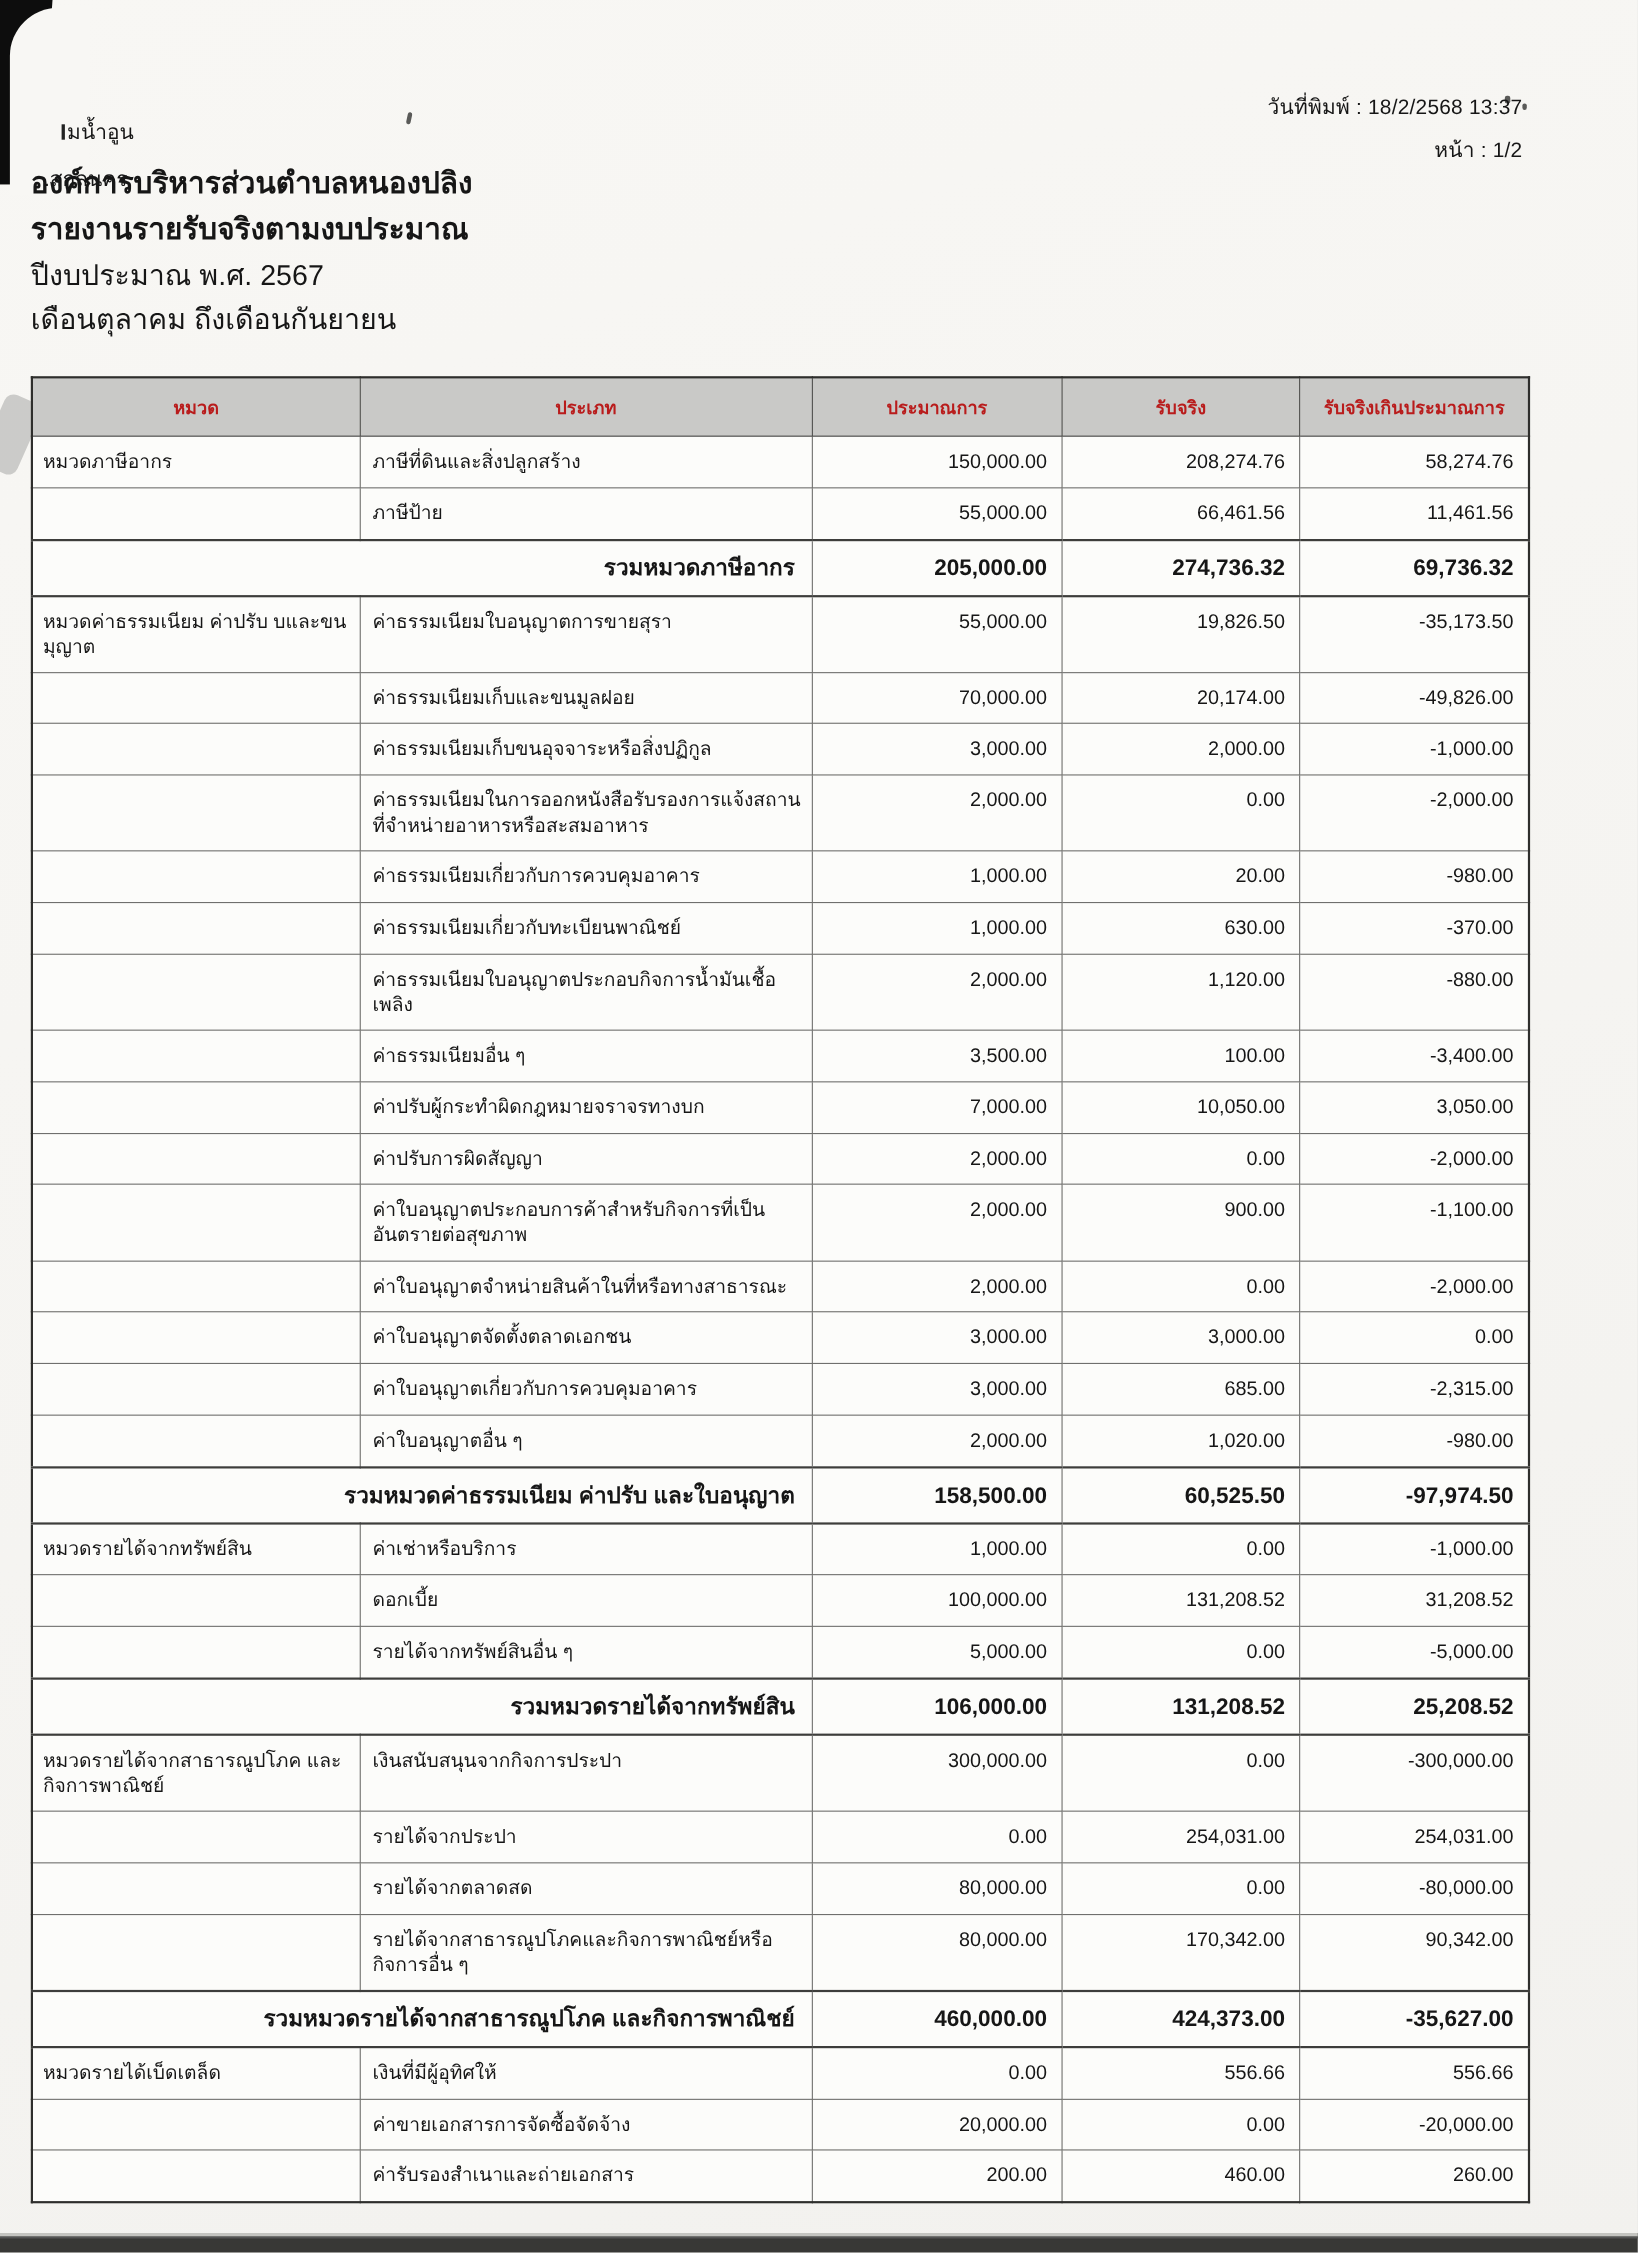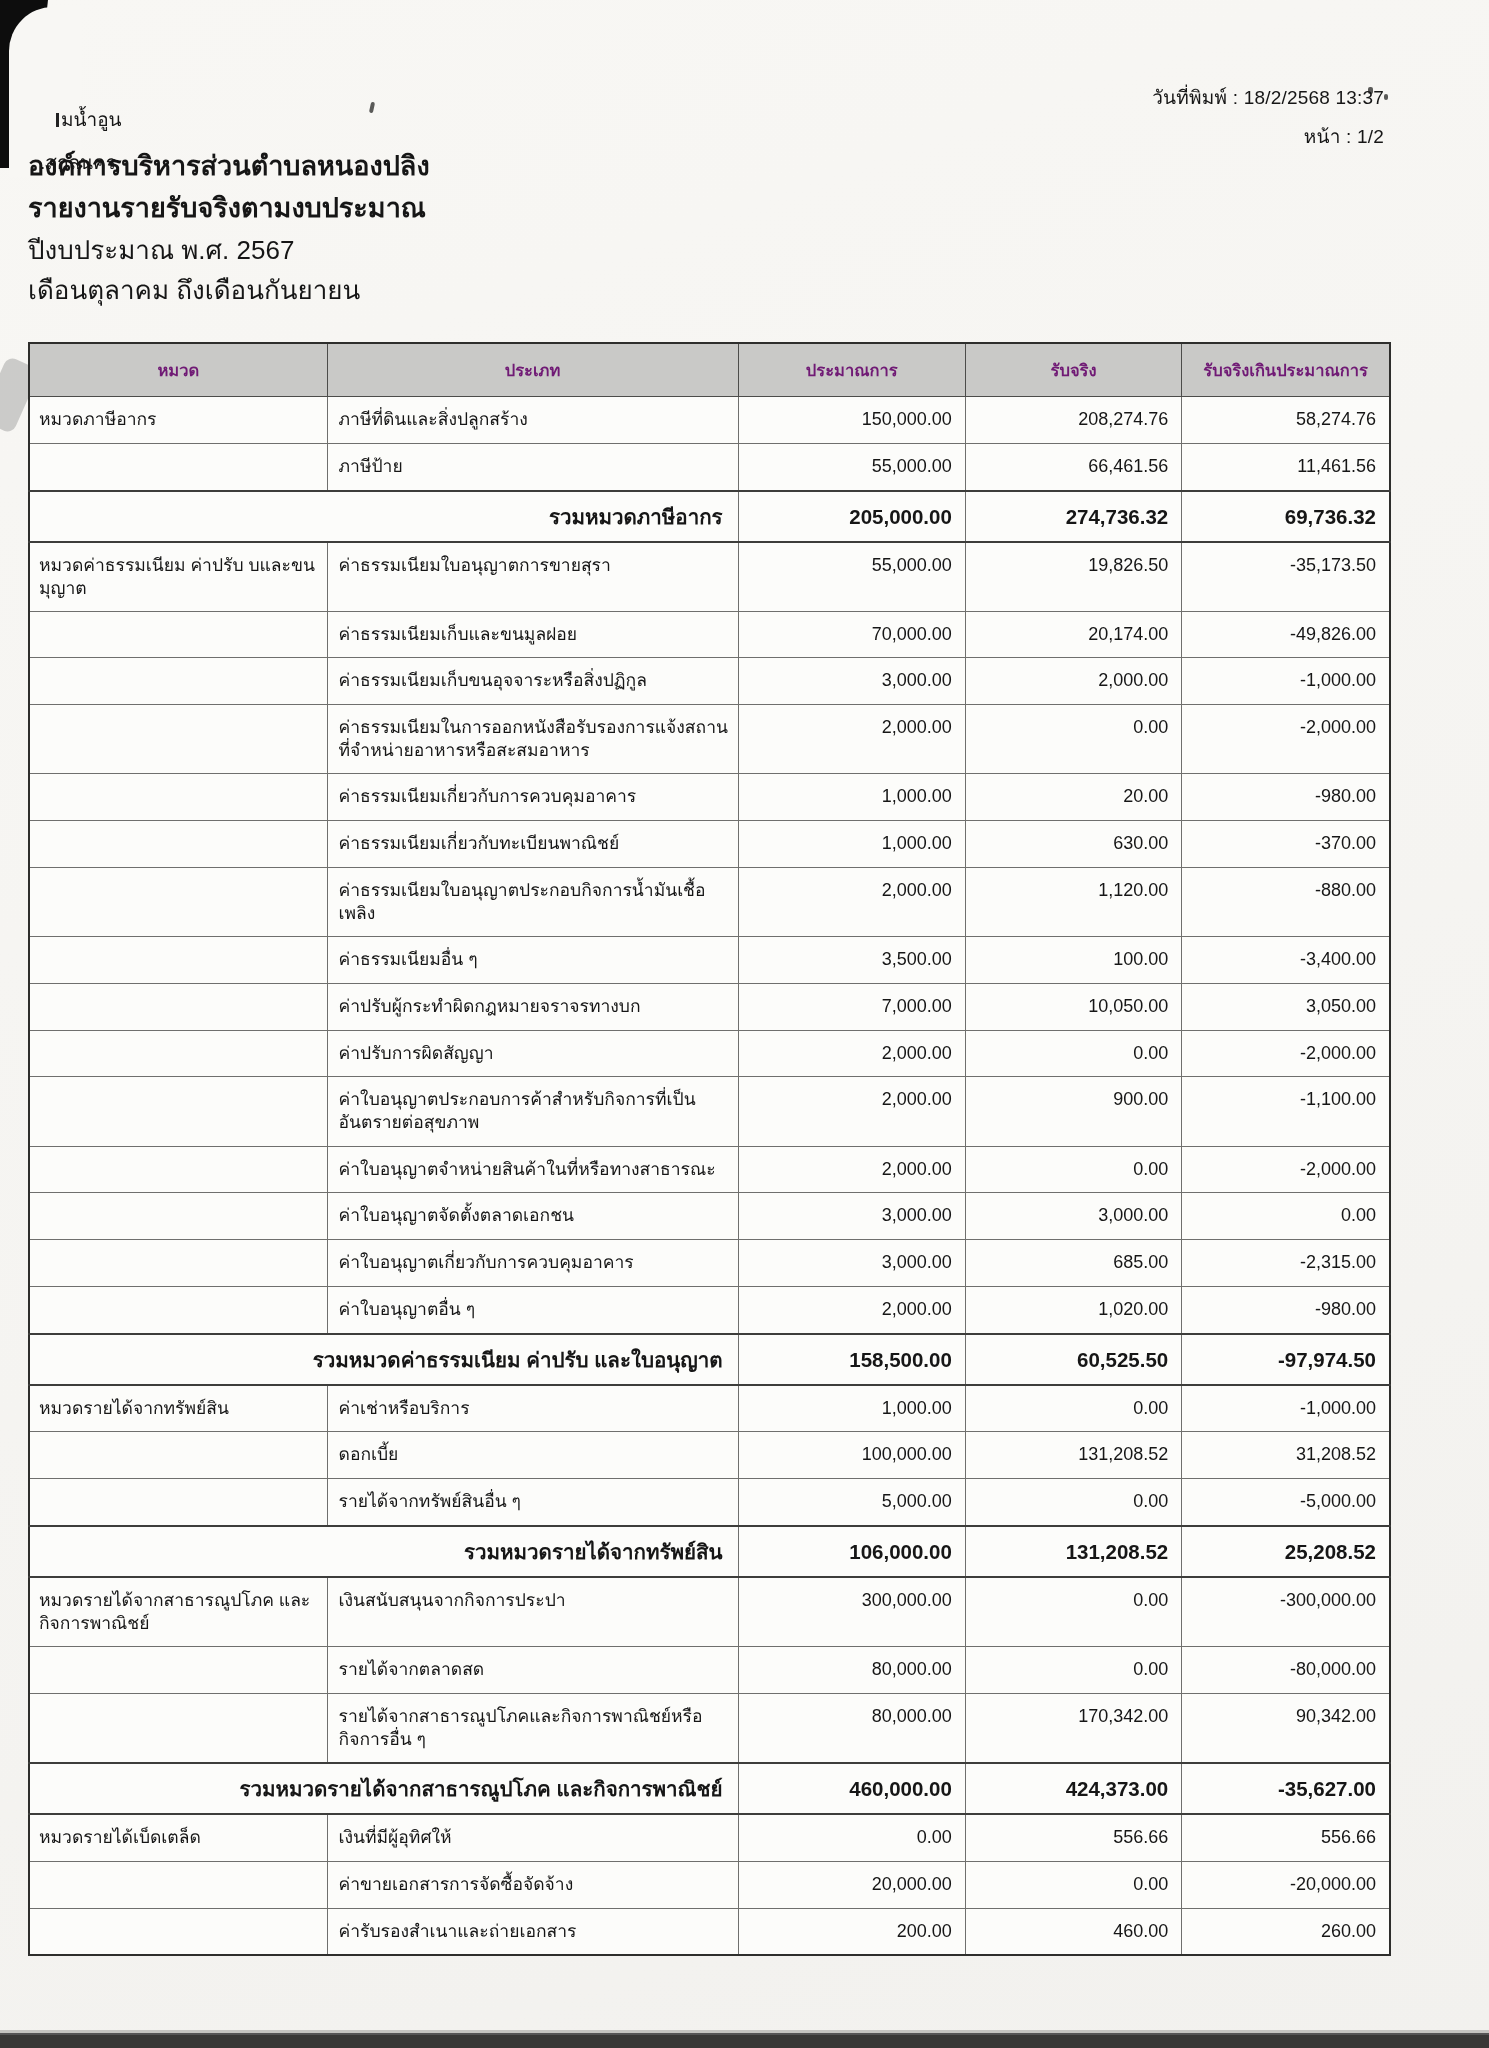--- a/index.html
+++ b/index.html
@@ -35,21 +35,21 @@
   .frag.f2{left:40px;top:147px;}
   .cut-bar{display:inline-block;width:3px;height:14px;background:#222;margin-right:2px;vertical-align:-1px;}
   
   .titles{position:absolute;left:28px;top:153px;width:1363px;text-align:left;line-height:1.0;}
   .t1,.t2{font-size:27px;font-weight:bold;margin:0 0 15px 0;}
   .t3,.t4{font-size:26px;font-weight:normal;margin:0 0 14px 0;}
   
   table.rpt{position:absolute;left:28px;top:342px;width:1363px;border-collapse:collapse;
     table-layout:fixed;background:#fcfcfa;border:2px solid #2e2e2c;}
   table.rpt th{background:#c9c9c7;border:1px solid #4c4c4a;font-size:16.5px;font-weight:bold;
-    padding:13px 2px;text-align:center;color:#701a75;}
+    padding:13px 2px;text-align:center;color:#b91c1c;}
   table.rpt td{border:1px solid #6f6f6d;vertical-align:top;line-height:1.32;}
   td.cat{font-size:17.5px;padding:11px 6px 11px 9px;}
   td.typ{font-size:17.5px;padding:11px 6px 11px 11px;}
   td.num{font-size:18px;text-align:right;padding:11px 13px 11px 4px;white-space:nowrap;}
   tr.summary-row td{font-weight:bold;font-size:20.5px;border-top:2px solid #3d3d3b;
     border-bottom:2px solid #3d3d3b;padding-top:11px;padding-bottom:11px;}
   td.sum-label{text-align:right;padding-right:15px;font-size:20px;margin-top:48px;}
 </style>
 </head>
 <body>
@@ -256,20 +256,27 @@
         </tr>
         <tr>
           <td class="cat">หมวดรายได้จากสาธารณูปโภค และกิจการพาณิชย์</td>
           <td class="typ">เงินสนับสนุนจากกิจการประปา</td>
           <td class="num">300,000.00</td>
           <td class="num">0.00</td>
           <td class="num">-300,000.00</td>
         </tr>
         <tr>
           <td class="cat"></td>
+          <td class="typ">รายได้จากประปา</td>
+          <td class="num">0.00</td>
+          <td class="num">254,031.00</td>
+          <td class="num">254,031.00</td>
+        </tr>
+        <tr>
+          <td class="cat"></td>
           <td class="typ">รายได้จากตลาดสด</td>
           <td class="num">80,000.00</td>
           <td class="num">0.00</td>
           <td class="num">-80,000.00</td>
         </tr>
         <tr>
           <td class="cat"></td>
           <td class="typ">รายได้จากสาธารณูปโภคและกิจการพาณิชย์หรือกิจการอื่น ๆ</td>
           <td class="num">80,000.00</td>
           <td class="num">170,342.00</td>

